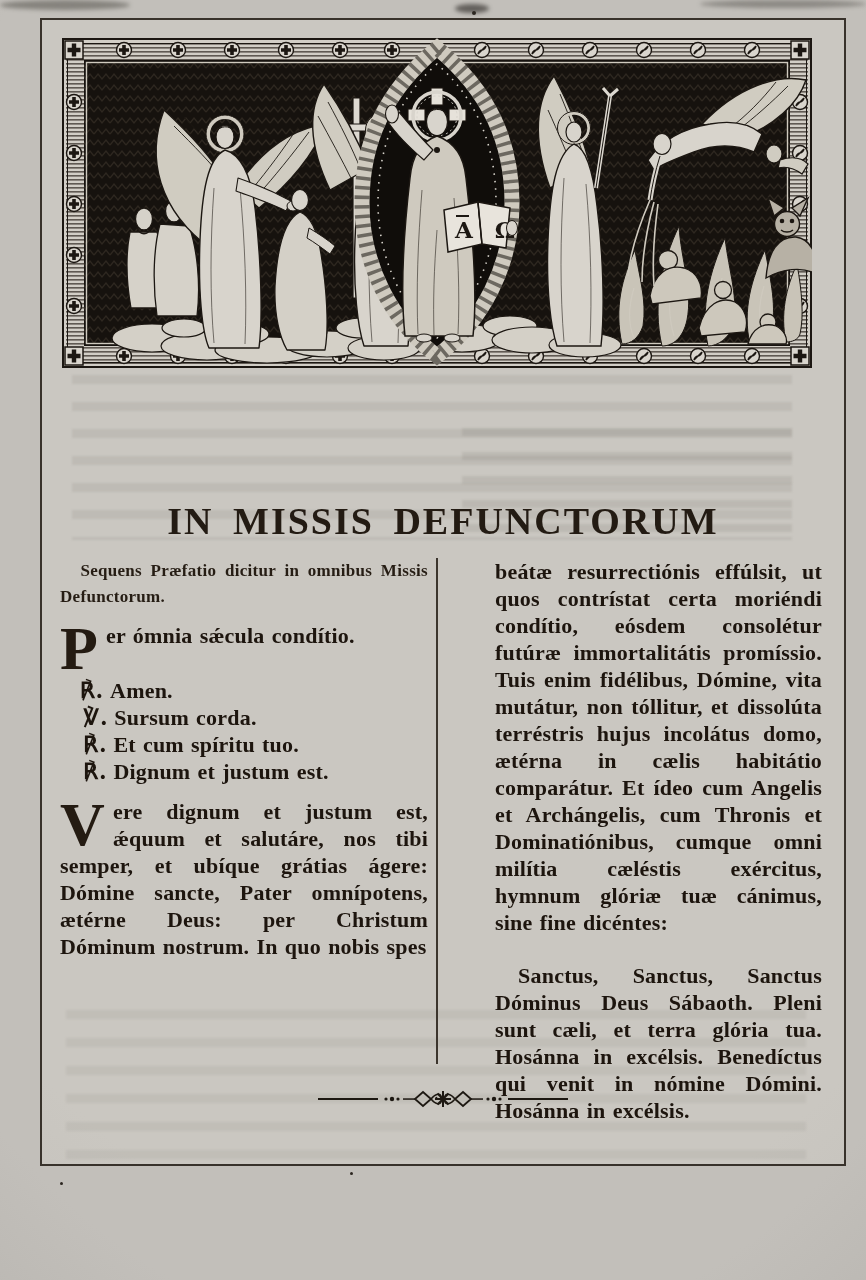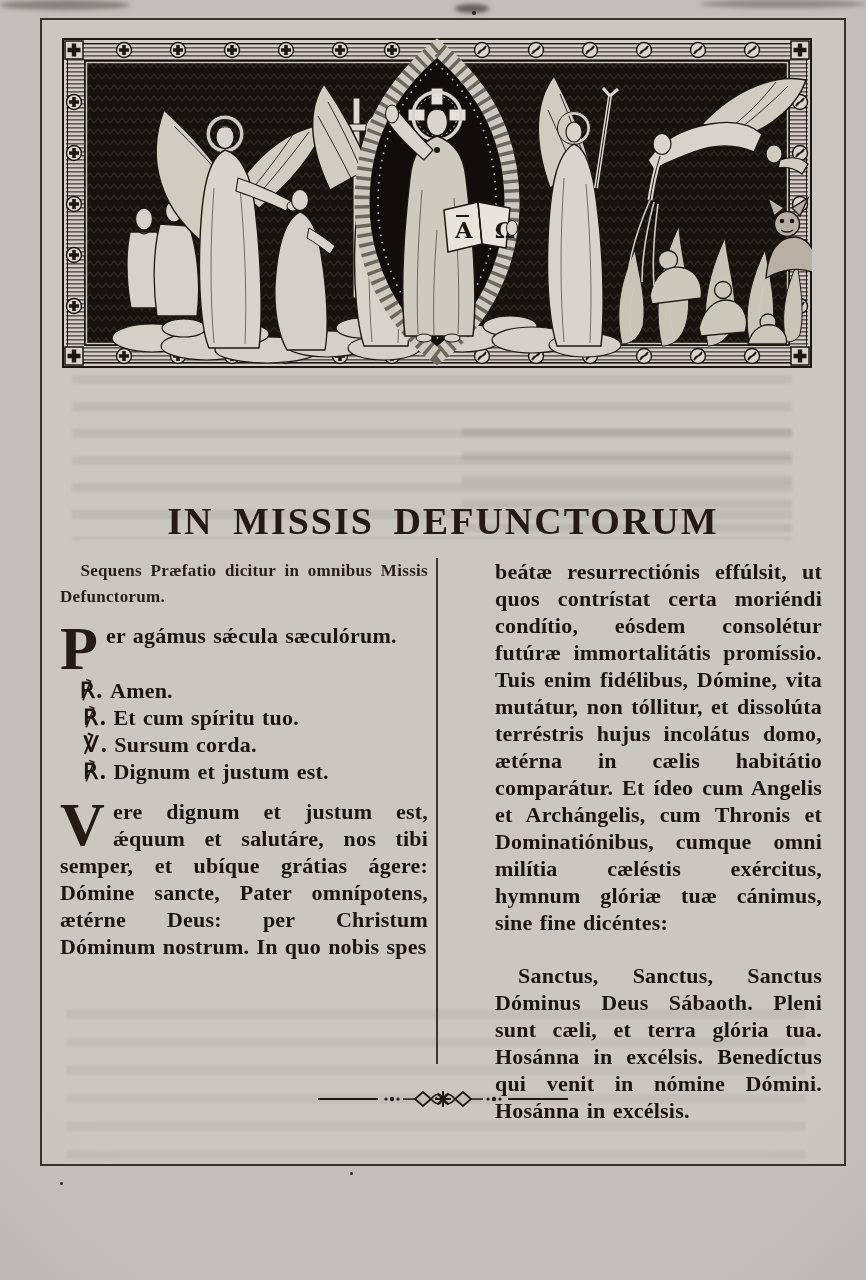--- a/index.html
+++ b/index.html
@@ -300,26 +300,26 @@
     </g>
   </svg>
 
   <div class="title2">IN MISSIS DEFUNCTORUM</div>
 
   <div class="columns">
     <div class="col-left">
       <p class="rubric">Sequens Præfatio dicitur in omnibus Missis Defunctorum.</p>
 
       <p class="body-par">
-        <span class="dropcap">P</span><span>er agámus sǽcula sæculórum.</span>
+        <span class="dropcap">P</span><span>er ómnia sǽcula condítio.</span>
         <span class="resp-line"><span class="vsym">℟.</span><span>Amen.</span></span>
       </p>
 
+      <p class="body-par versicle"><span class="vsym">℣.</span><span>Sursum corda.</span></p>
       <p class="body-par versicle"><span class="vsym">℟.</span><span>Et cum spíritu tuo.</span></p>
-      <p class="body-par versicle"><span class="vsym">℣.</span><span>Sursum corda.</span></p>
       <p class="body-par versicle"><span class="vsym">℟.</span><span>Dignum et justum est.</span></p>
 
       <p class="body-par vere-par">
         <span class="dropcap">V</span><span>ere dignum et justum est, ǽquum et salutáre, nos tibi semper, et ubíque grátias ágere: Dómine sancte, Pater omnípotens, ætérne Deus: per Christum Dóminum nostrum. In quo nobis spes</span>
       </p>
     </div>
 
     <div class="col-rule"></div>
 
     <div class="col-right">

